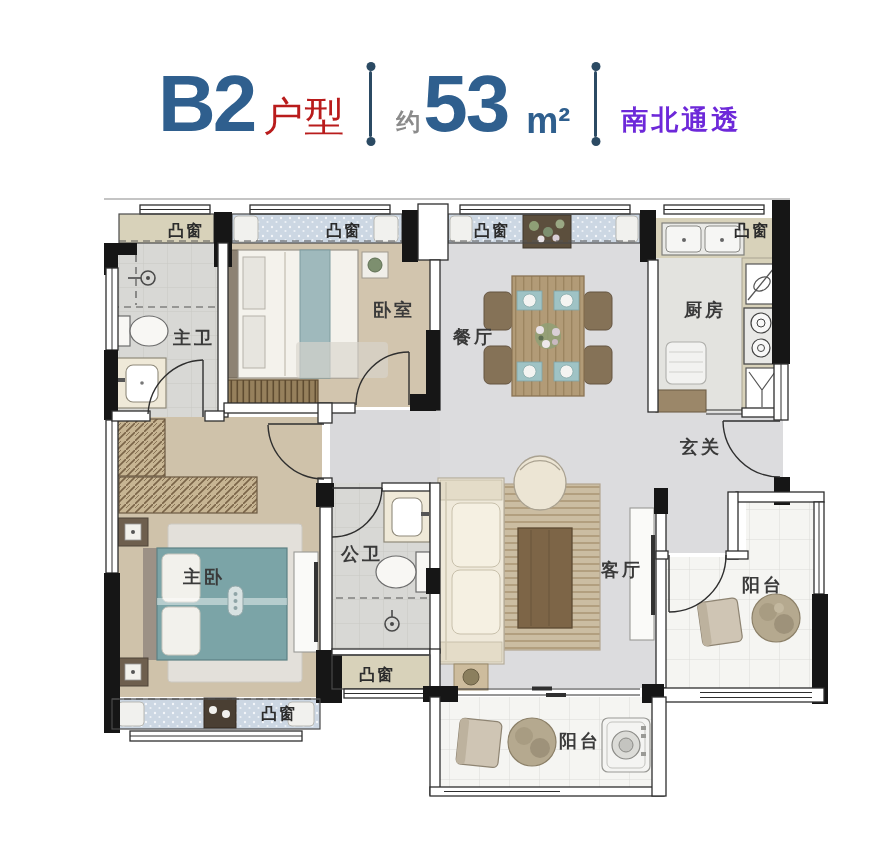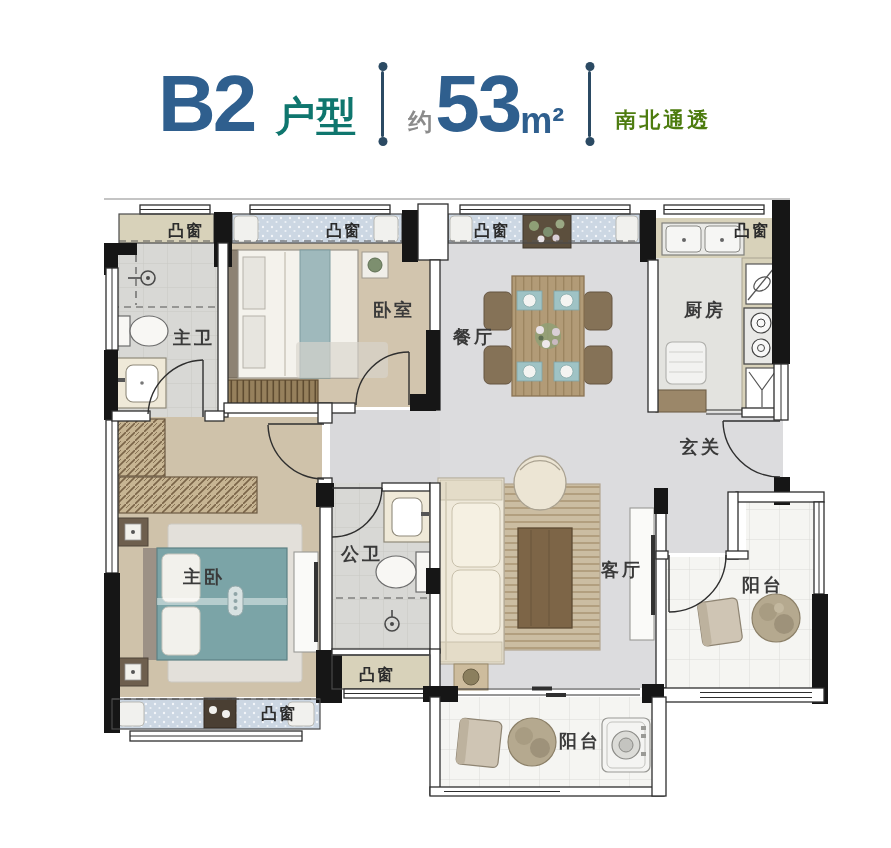--- a/index.html
+++ b/index.html
@@ -1,31 +1,31 @@
 <!DOCTYPE html>
 <html><head>
 <meta charset="utf-8">
 <style>
   html,body{margin:0;padding:0;background:#ffffff;}
   .stage{position:relative;width:891px;height:848px;background:#fff;overflow:hidden;
          font-family:"Liberation Sans","DejaVu Sans",sans-serif;text-align:center;}
   
   .header{position:absolute;left:158px;top:56px;display:flex;align-items:center;height:96px;}
   .plan-code{font-size:80px;font-weight:bold;color:#2f5f8e;line-height:1;letter-spacing:-3px;}
-  .plan-suffix{font-size:40px;font-weight:bold;color:#0f766e;margin-left:21px;align-self:flex-end;
+  .plan-suffix{font-size:40px;font-weight:normal;color:#b91c1c;margin-left:9px;align-self:flex-end;
                padding-bottom:8px;letter-spacing:1px;}
   .divider{width:3px;height:66px;background:#2b4a63;margin:0 24px;position:relative;border-radius:2px;}
   .divider::before,.divider::after{content:"";position:absolute;left:50%;transform:translateX(-50%);
                width:9px;height:9px;border-radius:50%;background:#2b4a63;}
   .divider::before{top:-9px;} .divider::after{bottom:-9px;}
   .area-approx{font-size:24px;color:#8b8b8b;font-weight:bold;align-self:flex-end;
                padding-bottom:14px;margin-right:3px;}
   .area-value{font-size:80px;font-weight:bold;color:#2f5f8e;line-height:1;letter-spacing:-2px;}
-  .area-unit{font-size:36px;font-weight:bold;color:#2f5f8e;align-self:flex-end;padding-bottom:10px;}
-  .tagline{font-size:21px;color:#4d7c0f;font-weight:bold;line-height:1.35;letter-spacing:3px;margin-top:33px;}
+  .area-unit{font-size:36px;font-weight:bold;color:#2f5f8e;align-self:flex-end;padding-bottom:10px;margin-left:18px;}
+  .tagline{font-size:27px;color:#6d28d9;font-weight:bold;line-height:1.35;letter-spacing:3px;margin-top:33px;}
   
   .plan{position:absolute;left:0;top:0;}
   .room-label{font-size:18px;font-weight:bold;fill:#3a3a3a;letter-spacing:3px;text-anchor:middle;}
   .bay-label{font-size:16px;font-weight:bold;fill:#2c2c2c;letter-spacing:2px;text-anchor:middle;}
   .wall{fill:#ffffff;stroke:#2f2f2f;stroke-width:1.3;}
   .solid{fill:#161616;stroke:none;}
   .door{fill:none;stroke:#2f2f2f;stroke-width:1.4;}
   .fixt{fill:#f8f7f4;stroke:#6d6d6d;stroke-width:1.2;}
   .dash{stroke:#555;stroke-width:1.2;stroke-dasharray:7 5;fill:none;}
   .winline{stroke:#2f2f2f;stroke-width:1;fill:none;}

